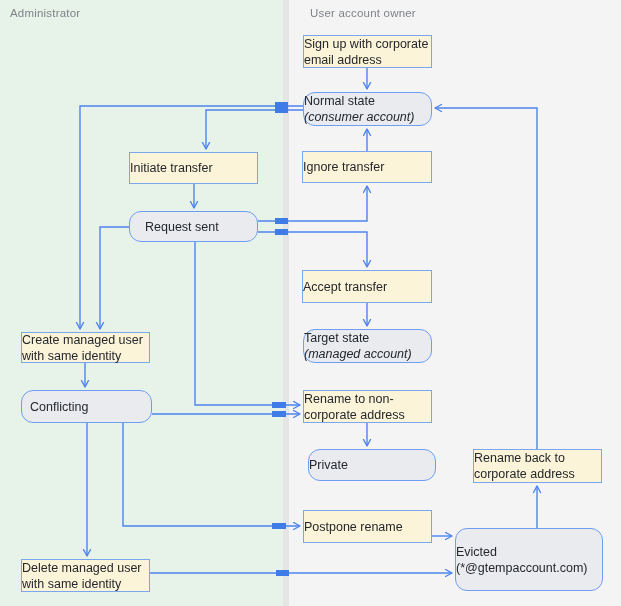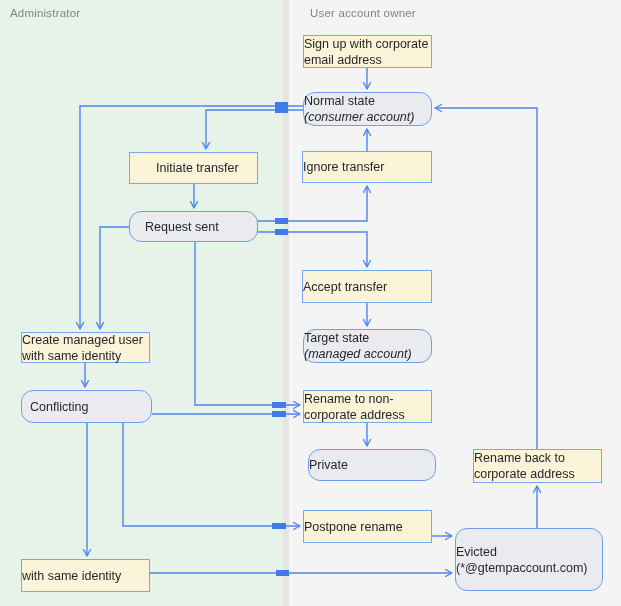--- a/index.html
+++ b/index.html
@@ -75,21 +75,21 @@
 
   <div id="node-layer">
       <div class="node action" style="left: 303px; top: 35px; width: 129px; height: 33px;">
         <div class="ln">Sign up with corporate</div>
         <div class="ln">email address</div>
       </div>
       <div class="node state" style="left: 303px; top: 92px; width: 129px; height: 34px;">
         <div class="ln">Normal state</div>
         <div class="ln it">(consumer account)</div>
       </div>
-      <div class="node action" style="left: 129px; top: 152px; width: 129px; height: 32px; padding-left: 26px;">
+      <div class="node action" style="left: 129px; top: 152px; width: 129px; height: 32px;">
         <div class="ln">Initiate transfer</div>
       </div>
       <div class="node action" style="left: 302px; top: 151px; width: 130px; height: 32px;">
         <div class="ln">Ignore transfer</div>
       </div>
       <div class="node state" style="left: 129px; top: 211px; width: 129px; height: 31px; padding-left: 15px;">
         <div class="ln">Request sent</div>
       </div>
       <div class="node action" style="left: 302px; top: 270px; width: 130px; height: 33px;">
         <div class="ln">Accept transfer</div>
@@ -117,16 +117,17 @@
       </div>
       <div class="node action" style="left: 473px; top: 449px; width: 129px; height: 34px;">
         <div class="ln">Rename back to</div>
         <div class="ln">corporate address</div>
       </div>
       <div class="node state" style="left: 455px; top: 528px; width: 148px; height: 63px;">
         <div class="ln">Evicted</div>
         <div class="ln">(*@gtempaccount.com)</div>
       </div>
       <div class="node action" style="left: 21px; top: 559px; width: 129px; height: 33px;">
+        <div class="ln">Delete managed user</div>
         <div class="ln">with same identity</div>
       </div>
     </div>
 </div>
 
 </body></html>

